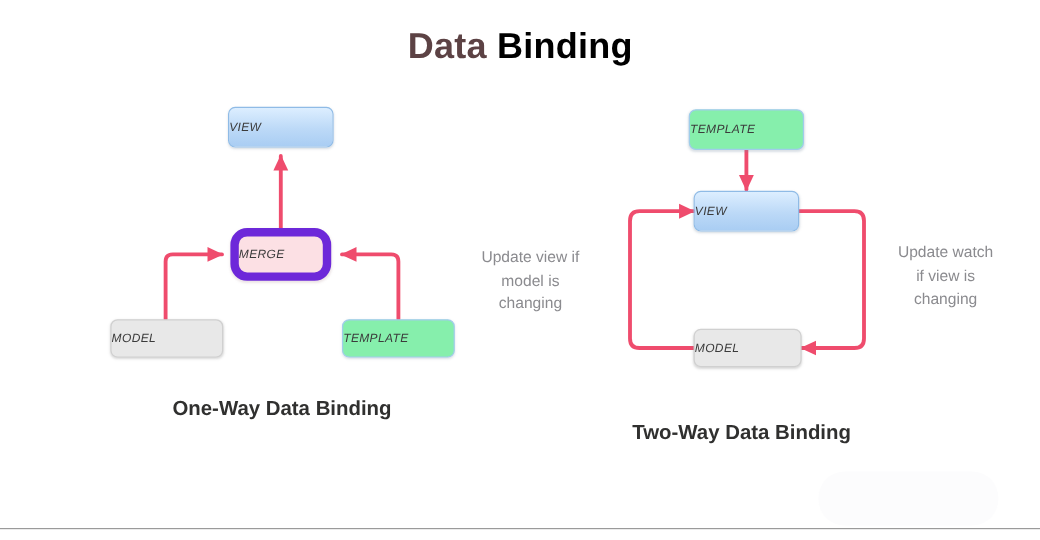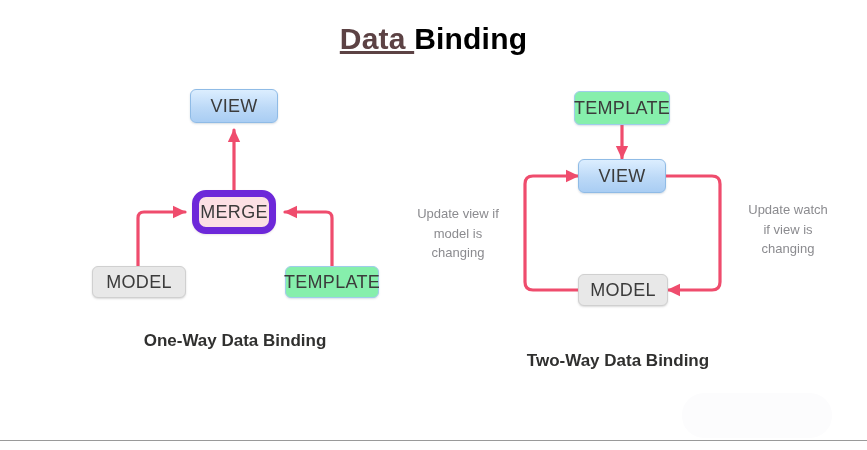--- a/index.html
+++ b/index.html
@@ -23,35 +23,35 @@
     position: absolute;
     top: 22px;
     left: 0;
     width: 867px;
     text-align: center;
     font-size: 30px;
     font-weight: bold;
     letter-spacing: 0.2px;
     white-space: nowrap;
   }
-  .title .t-dark  { color: #5c4244; text-decoration: underline; }
+  .title .t-dark  { color: #5c4244; }
   .title .t-accent{ color: #000000; }
 
   
   .node {
     position: absolute;
     box-sizing: border-box;
     display: flex;
     align-items: center;
-    justify-content: center;
-    font-size: 18px;
+    font-size: 10px;
     color: #3b3b3b;
     letter-spacing: 0.3px;
     white-space: nowrap;
     border-radius: 6px;
+    font-style: italic;
   }
   .node-view {
     background: linear-gradient(180deg, #dceeff 0%, #bcd9f7 55%, #a9cdf3 100%);
     border: 1px solid #8fbbe6;
     box-shadow: 0 1px 2px rgba(120,140,160,0.30);
   }
   .node-template {
     background: #86efac;
     border: 1px solid #9fcdea;
     box-shadow: 0 1px 2px rgba(120,140,160,0.28);
@@ -171,21 +171,21 @@
   </div>
 
   <div class="node node-view" style="left:578px; top:159px; width:88px; height:34px;">
     <span>VIEW</span>
   </div>
 
   <div class="node node-model" style="left:578px; top:274px; width:90px; height:32px;">
     <span>MODEL</span>
   </div>
 
-  <div class="annot" style="left:396px; top:204px; width:124px;">Update view if
+  <div class="annot" style="left:380px; top:204px; width:124px;">Update view if
 model is
 changing</div>
 
 
   <div class="annot" style="left:726px; top:200px; width:124px;">Update watch
 if view is
 changing</div>
 
   <div class="caption" style="left:383px; top:351px; width:470px;">Two-Way Data Binding</div>
 

